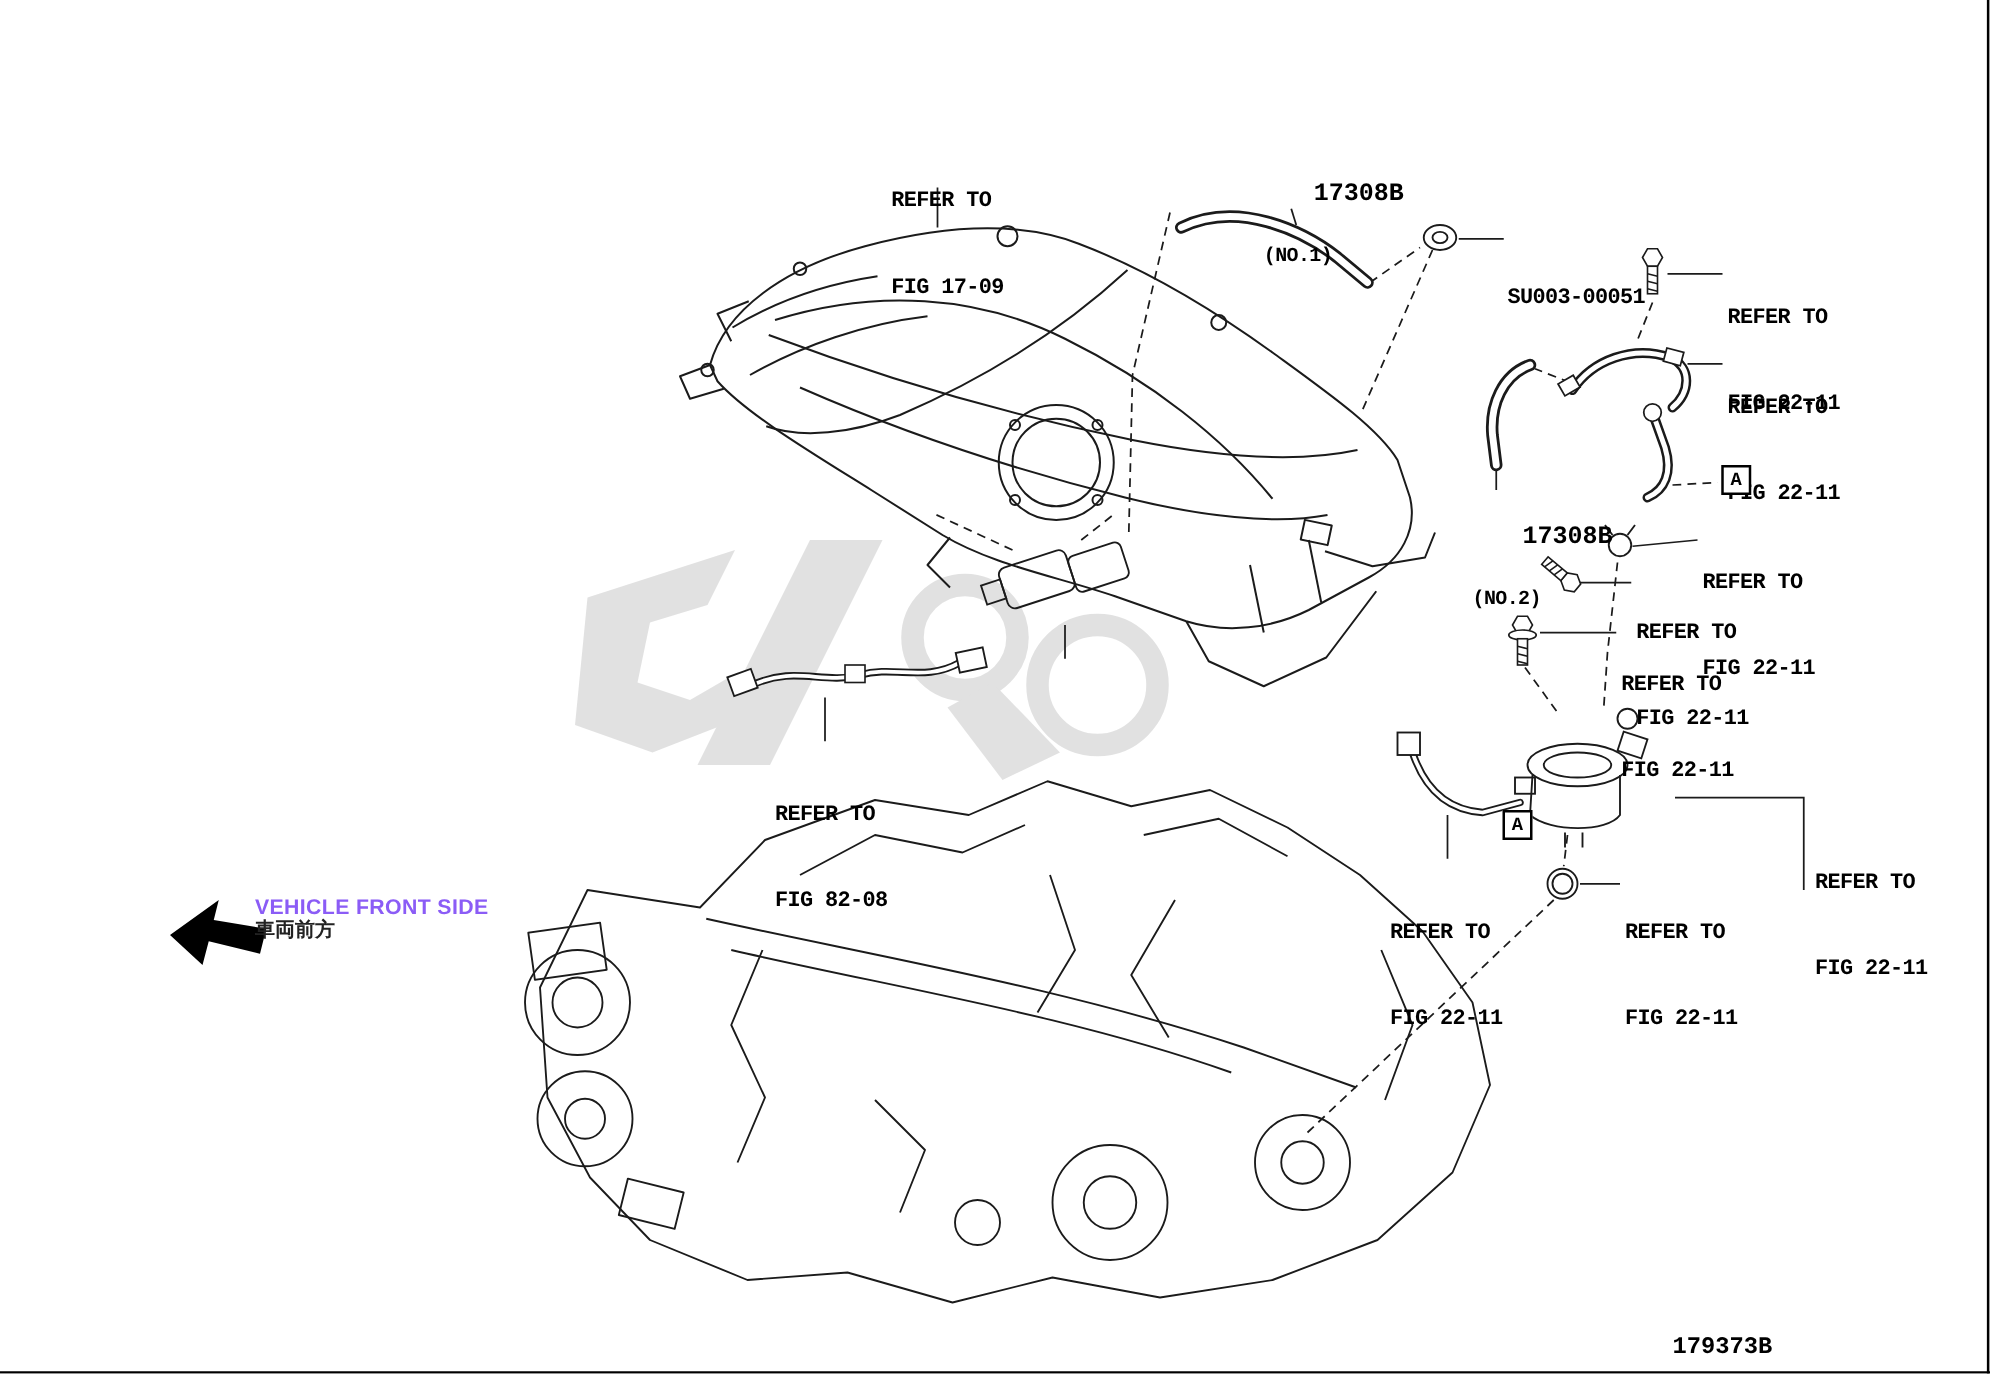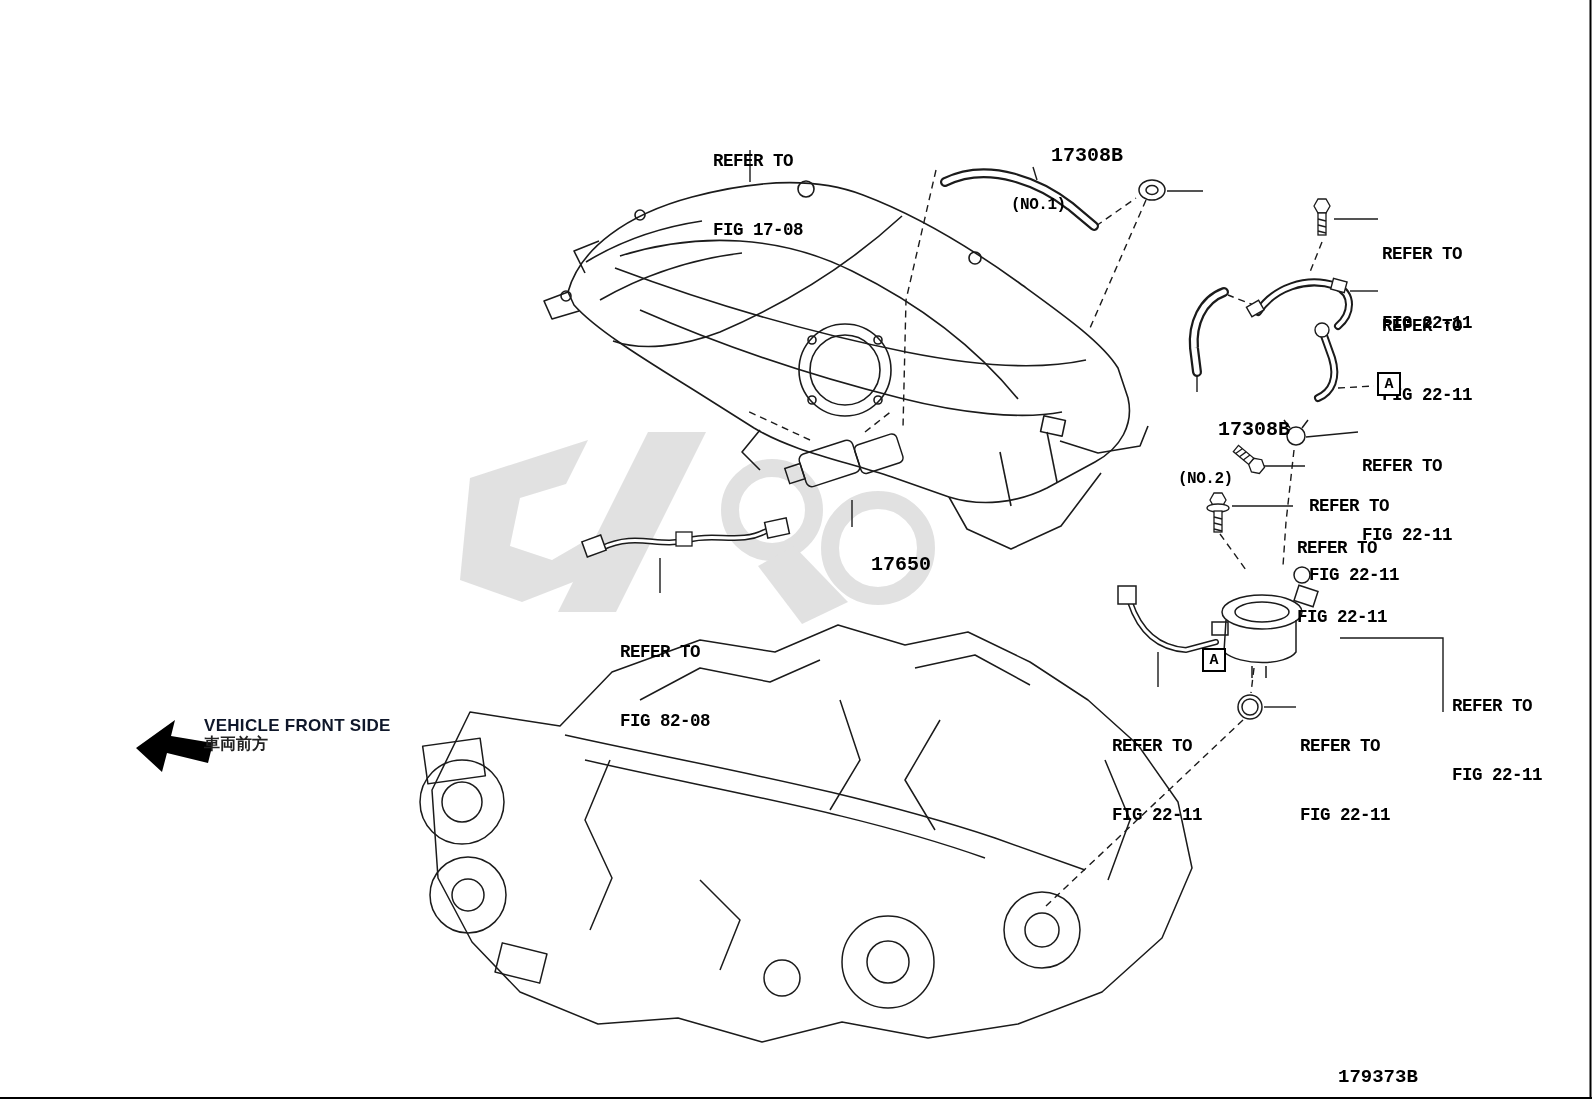--- a/index.html
+++ b/index.html
@@ -15,21 +15,21 @@
   }
   .lbl span { display:block; }
   .pn { position:absolute; font-size:20px; line-height:24px; font-weight:700; white-space:pre; }
   .pn .note { display:block; font-size:16px; font-weight:600; letter-spacing:-0.5px; margin-top:1px; margin-left:8px; }
   .callout-a {
     position:absolute; width:24px; height:24px; border:2px solid #000; background:#fff;
     display:flex; align-items:center; justify-content:center;
     font-size:15px; font-weight:700;
   }
   .orient-jp { position:absolute; font-family:"DejaVu Sans",sans-serif; font-size:16px; font-weight:600; color:#222;margin-top:42px; }
-  .orient-en { position:absolute; font-family:"Liberation Sans",sans-serif; font-size:17px; font-weight:700; letter-spacing:0.3px; color:#0f172a; }
+  .orient-en { position:absolute; font-family:"Liberation Sans",sans-serif; font-size:17px; font-weight:700; letter-spacing:0.3px; color:#8b5cf6; }
   .footer-code { position:absolute; font-size:19px; font-weight:600; }
 </style>
 </head>
 <body>
 
 <div class="canvas">
 
   <svg class="art" viewBox="0 0 1592 1099">
 
     <g opacity="0.5">
@@ -216,28 +216,31 @@
     <polygon points="136,748 175,720 171,736 213,743 208,763 167,753 162,772" fill="#000"></polygon>
 
     <g stroke="#000" stroke-width="2">
       <line x1="1590.5" y1="0" x2="1590.5" y2="1099"></line>
       <line x1="0" y1="1098" x2="1592" y2="1098"></line>
     </g>
   </svg>
 
   <div class="lbl" style="left:713px; top:104px;">
     <span>REFER TO</span>
-    <span>FIG 17-08</span>
+    <span>FIG 17-09</span>
   </div>
 
   <div class="pn" style="left:1003px; top:120px;">
     <span>17308B</span>
     <span class="note">(NO.1)</span>
   </div>
 
+  <div class="lbl" style="left:1206px; top:181px;">
+    <span>SU003-00051</span>
+  </div>
 
   <div class="lbl" style="left:1382px; top:197px;">
     <span>REFER TO</span>
     <span>FIG 22-11</span>
   </div>
 
   <div class="lbl" style="left:1382px; top:269px;">
     <span>REFER TO</span>
     <span>FIG 22-11</span>
   </div>
@@ -259,23 +262,20 @@
   <div class="lbl" style="left:1309px; top:449px;">
     <span>REFER TO</span>
     <span>FIG 22-11</span>
   </div>
 
   <div class="lbl" style="left:1297px; top:491px;">
     <span>REFER TO</span>
     <span>FIG 22-11</span>
   </div>
 
-  <div class="pn" style="left:823px; top:529px;">
-    <span>17650</span>
-  </div>
 
   <div class="lbl" style="left:620px; top:595px;">
     <span>REFER TO</span>
     <span>FIG 82-08</span>
   </div>
 
   <div class="callout-a" style="left:1202px; top:648px;">
     <span>A</span>
   </div>
 

